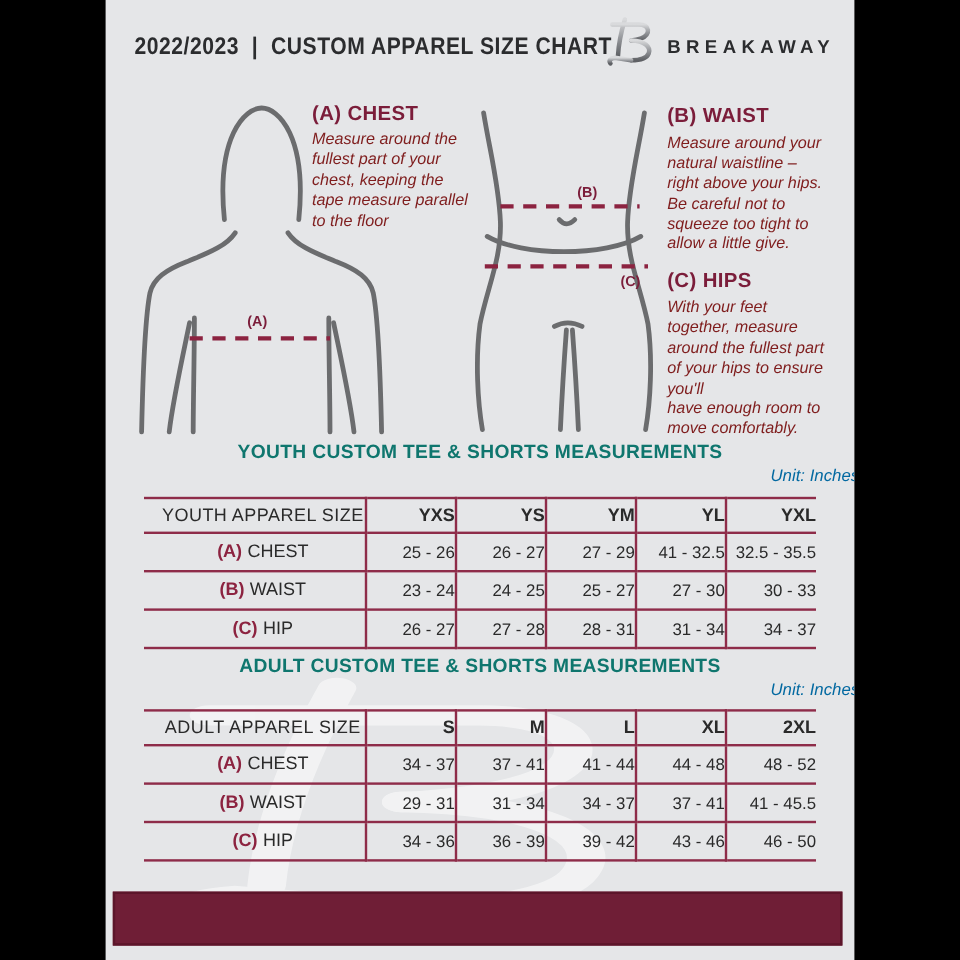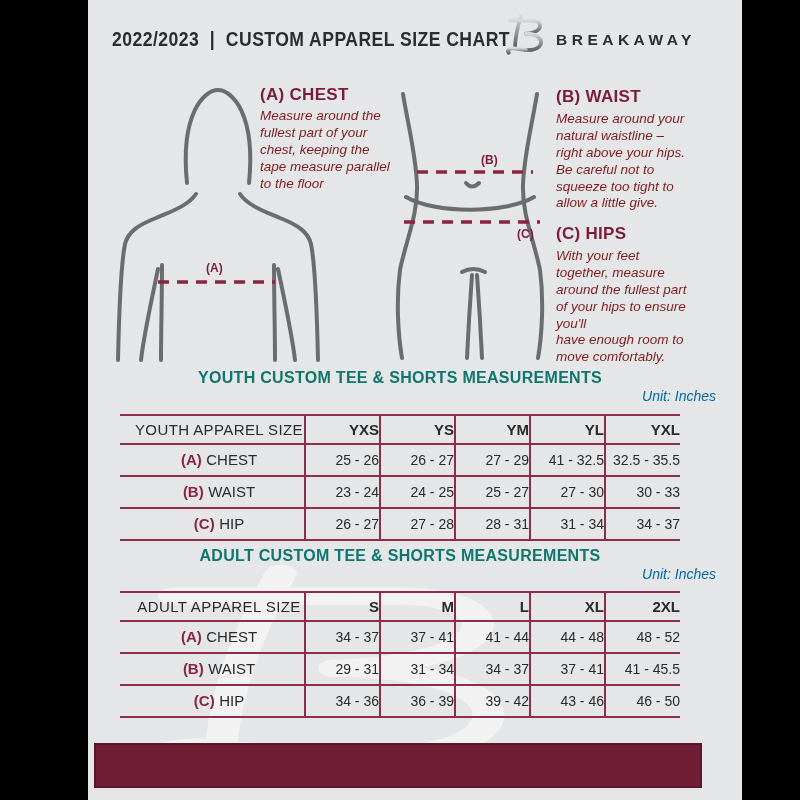--- a/index.html
+++ b/index.html
@@ -1,18 +1,18 @@
 <!DOCTYPE html>
 <html><head>
 <meta charset="utf-8">
 <style>
   html,body{margin:0;padding:0;background:#000;}
   .canvas{position:relative;width:800px;height:800px;background:#000;overflow:hidden;
           font-family:"Liberation Sans",sans-serif;}
-  .page{position:absolute;left:88px;top:0;width:624px;height:800px;background:#e5e6e8;overflow:hidden;padding-left:30px;}
+  .page{position:absolute;left:88px;top:0;width:624px;height:800px;background:#e5e6e8;overflow:hidden;}
 
   
   .header-title{position:absolute;left:24px;top:28px;font-size:20px;font-weight:bold;
     color:#2b2c2e;letter-spacing:.5px;white-space:nowrap;transform:scaleX(.88);
     transform-origin:left center;z-index:2;}
   .logo-svg{position:absolute;left:416px;top:11px;width:46px;height:46px;z-index:2;}
   .brand{position:absolute;left:468px;top:31px;font-size:15.5px;font-weight:bold;
     color:#2b2c2e;letter-spacing:4.5px;white-space:nowrap;z-index:2;}
 
   

